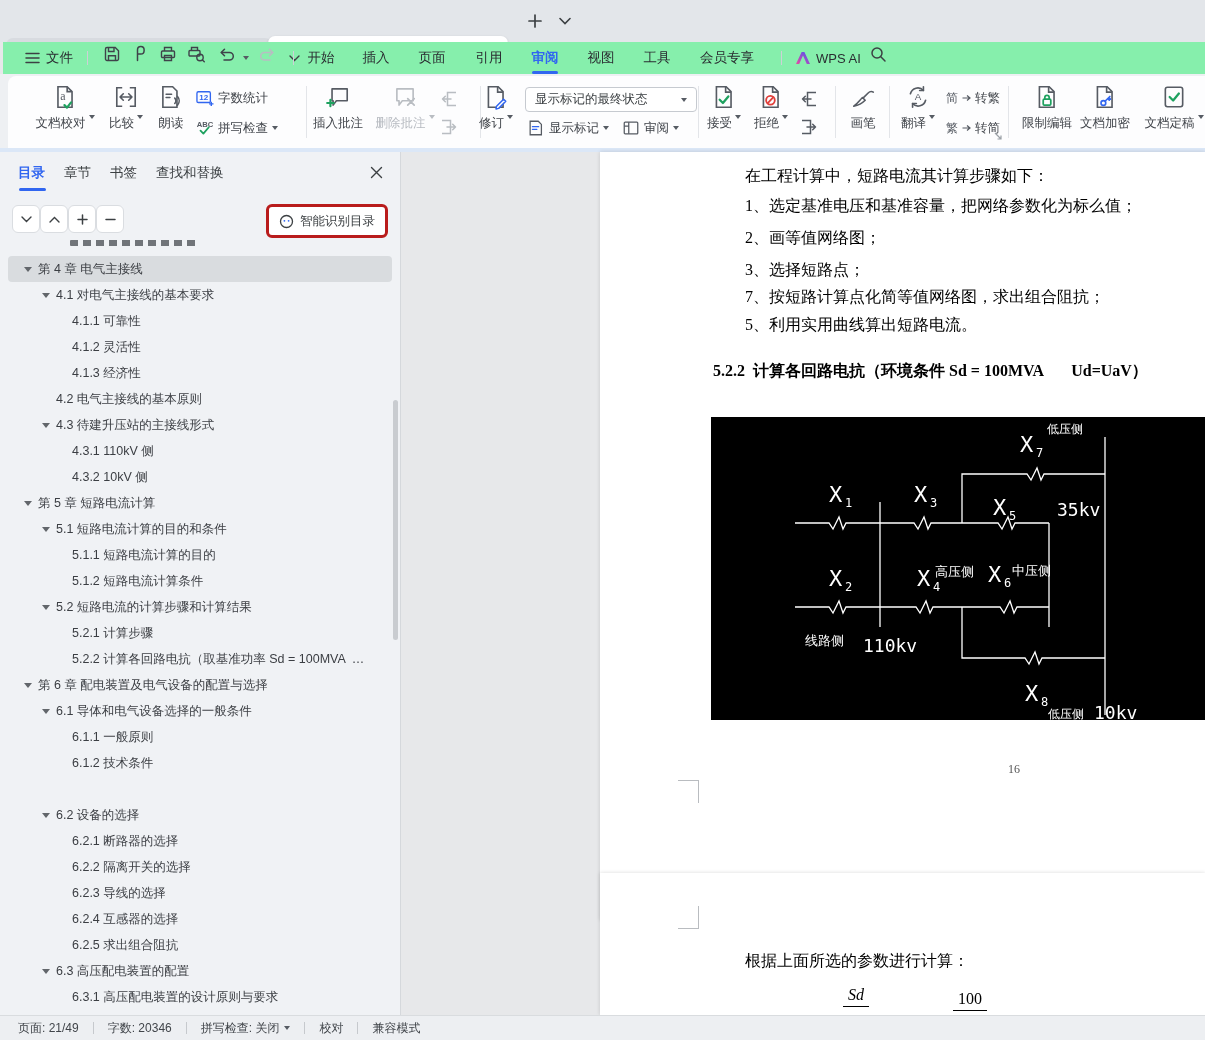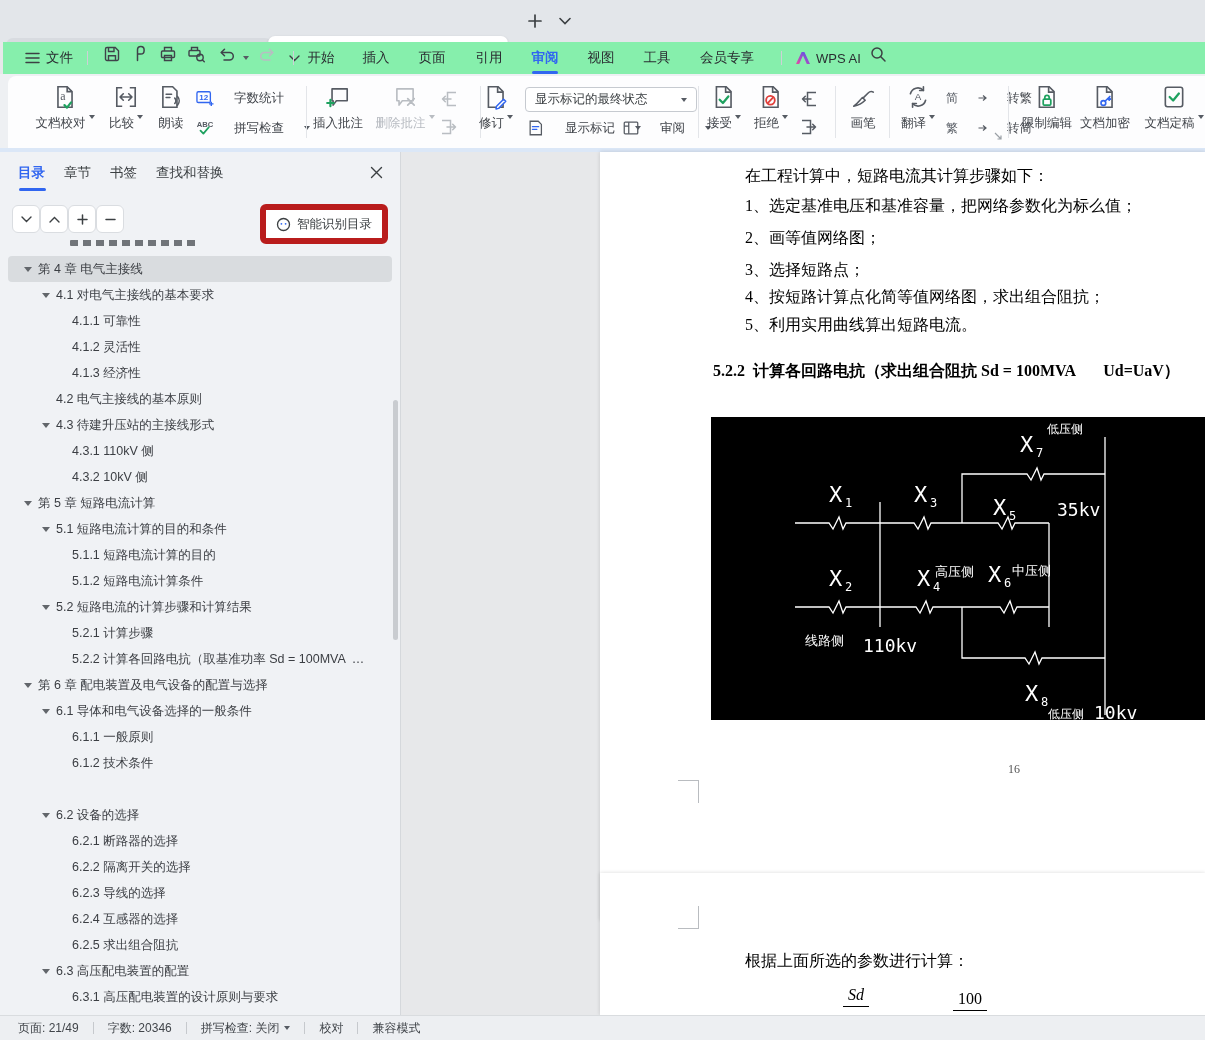--- a/index.html
+++ b/index.html
@@ -24,34 +24,34 @@
   
   .ribbonrow{position:absolute;left:0;top:74px;width:100%;height:74px;background:#eef0f3;}
   .ribbon{position:absolute;left:8px;top:2px;right:0;height:72px;background:#fdfdfe;border-radius:8px 0 0 0;}
   .bluestrip{position:absolute;left:0;top:148px;width:100%;height:4px;background:#dbe7f7;}
   .bigbtn{position:absolute;top:8px;text-align:center;cursor:default;}
   .bigbtn .ic{display:block;margin:0 auto;}
   .blabel{margin-top:5px;font-size:12.5px;color:#40444a;display:flex;align-items:flex-start;justify-content:center;gap:3px;white-space:nowrap;}
   .gray .blabel{color:#b6bac0;}
   .car{width:0;height:0;border-left:3.5px solid transparent;border-right:3.5px solid transparent;border-top:4px solid #565b63;display:inline-block;}
   .gray .car,.car.gray{border-top-color:#b9bdc2;}
-  .srow{position:absolute;height:20px;display:flex;align-items:center;gap:20px;font-size:12.5px;color:#40444a;white-space:nowrap;}
+  .srow{position:absolute;height:20px;display:flex;align-items:center;gap:4px;font-size:12.5px;color:#40444a;white-space:nowrap;}
   .rdiv{position:absolute;top:10px;width:1px;height:52px;background:#e3e5e9;}
   .dropdown{position:absolute;left:517px;top:11px;width:152px;height:23px;border:1px solid #c6cad0;border-radius:4px;background:#fff;display:flex;align-items:center;font-size:12.5px;color:#3c4043;padding:0 9px;justify-content:space-between;}
   .navsm{width:22px;height:22px;display:flex;align-items:center;justify-content:center;}
   
   .content{position:absolute;left:0;top:152px;width:100%;height:863px;}
   .sidebar{position:absolute;left:0;top:0;width:400px;height:100%;background:#f0f2f5;border-right:1px solid #d5d8dc;}
   .stabs{position:absolute;left:0;top:0;width:100%;height:44px;}
   .stab{position:absolute;top:12px;font-size:13.5px;color:#3c4043;}
   .stab.active{color:#3166f0;font-weight:700;}
   .stab.active .underline{position:absolute;left:1px;bottom:-9px;width:27px;height:3px;border-radius:2px;background:#3166f0;}
   .sclose{position:absolute;right:14px;top:10px;width:20px;height:20px;display:flex;align-items:center;justify-content:center;}
   .sqbtn{position:absolute;top:53px;width:26px;height:26px;background:#fff;border:1px solid #dadde1;border-radius:6px;display:flex;align-items:center;justify-content:center;color:#3c4043;}
-  .smartbtn{position:absolute;right:12px;top:52px;height:28px;background:#fff;border:6px solid #b91c1c;border-radius:6px;display:flex;align-items:center;gap:6px;padding:0 10px;font-size:12.5px;color:#3c4043;}
+  .smartbtn{position:absolute;right:12px;top:52px;height:28px;background:#fff;border:3px solid #b91c1c;border-radius:6px;display:flex;align-items:center;gap:6px;padding:0 10px;font-size:12.5px;color:#3c4043;}
   .toclist{position:absolute;left:0;top:0;width:100%;height:100%;}
   .trow{position:absolute;left:8px;right:8px;height:26px;display:flex;align-items:center;font-size:12.5px;color:#3b3e43;border-radius:4px;white-space:nowrap;}
   .trow.sel{background:#d9dcdf;}
   .trow.lv1{padding-left:16px;}
   .trow.lv2{padding-left:34px;}
   .trow.lv3{padding-left:50px;}
   .tarr{width:14px;display:inline-flex;}
   .tarr::before{content:"";width:0;height:0;border-left:4px solid transparent;border-right:4px solid transparent;border-top:5px solid #62666b;}
   .tarr.hid{visibility:hidden;}
   .tlabel{overflow:hidden;flex:0 1 auto;}
@@ -620,23 +620,23 @@
       <div class="sscroll"></div>
     </aside>
 
     <div class="docarea">
 
       <div class="page p1">
         <div class="dtext" style="left:145px;top:14px;">在工程计算中，短路电流其计算步骤如下：</div>
         <div class="dtext" style="left:145px;top:44px;">1、选定基准电压和基准容量，把网络参数化为标么值；</div>
         <div class="dtext" style="left:145px;top:76px;">2、画等值网络图；</div>
         <div class="dtext" style="left:145px;top:108px;">3、选择短路点；</div>
-        <div class="dtext" style="left:145px;top:135px;">4、按短路计算点化简等值网络图，求出组合阻抗；</div>
+        <div class="dtext" style="left:145px;top:135px;">7、按短路计算点化简等值网络图，求出组合阻抗；</div>
         <div class="dtext" style="left:145px;top:163px;">5、利用实用曲线算出短路电流。</div>
-        <div class="dtext dhead" style="left:113px;top:209px;">5.2.2  计算各回路电抗（求出组合阻抗 Sd = 100MVA       Ud=UaV）</div>
+        <div class="dtext dhead" style="left:113px;top:209px;">5.2.2  计算各回路电抗（环境条件 Sd = 100MVA       Ud=UaV）</div>
 
         <svg class="diagram" viewBox="0 0 494 303">
           <rect x="0" y="0" width="494" height="303" fill="#000"></rect>
           <defs>
             <path id="zz" d="M-16 0 H-9 L-5 6 L1 -6 L5 6 L8 0 H16" fill="none" stroke="#fff" stroke-width="1.3"></path>
           </defs>
           <g stroke="#fff" stroke-width="1.3" fill="none">
             <path d="M394 20 V298"></path>
             <path d="M251 106 V57 H309 M341 57 H394"></path>
             <path d="M84 106 H111 M143 106 H196 M228 106 H280 M312 106 H338"></path>

